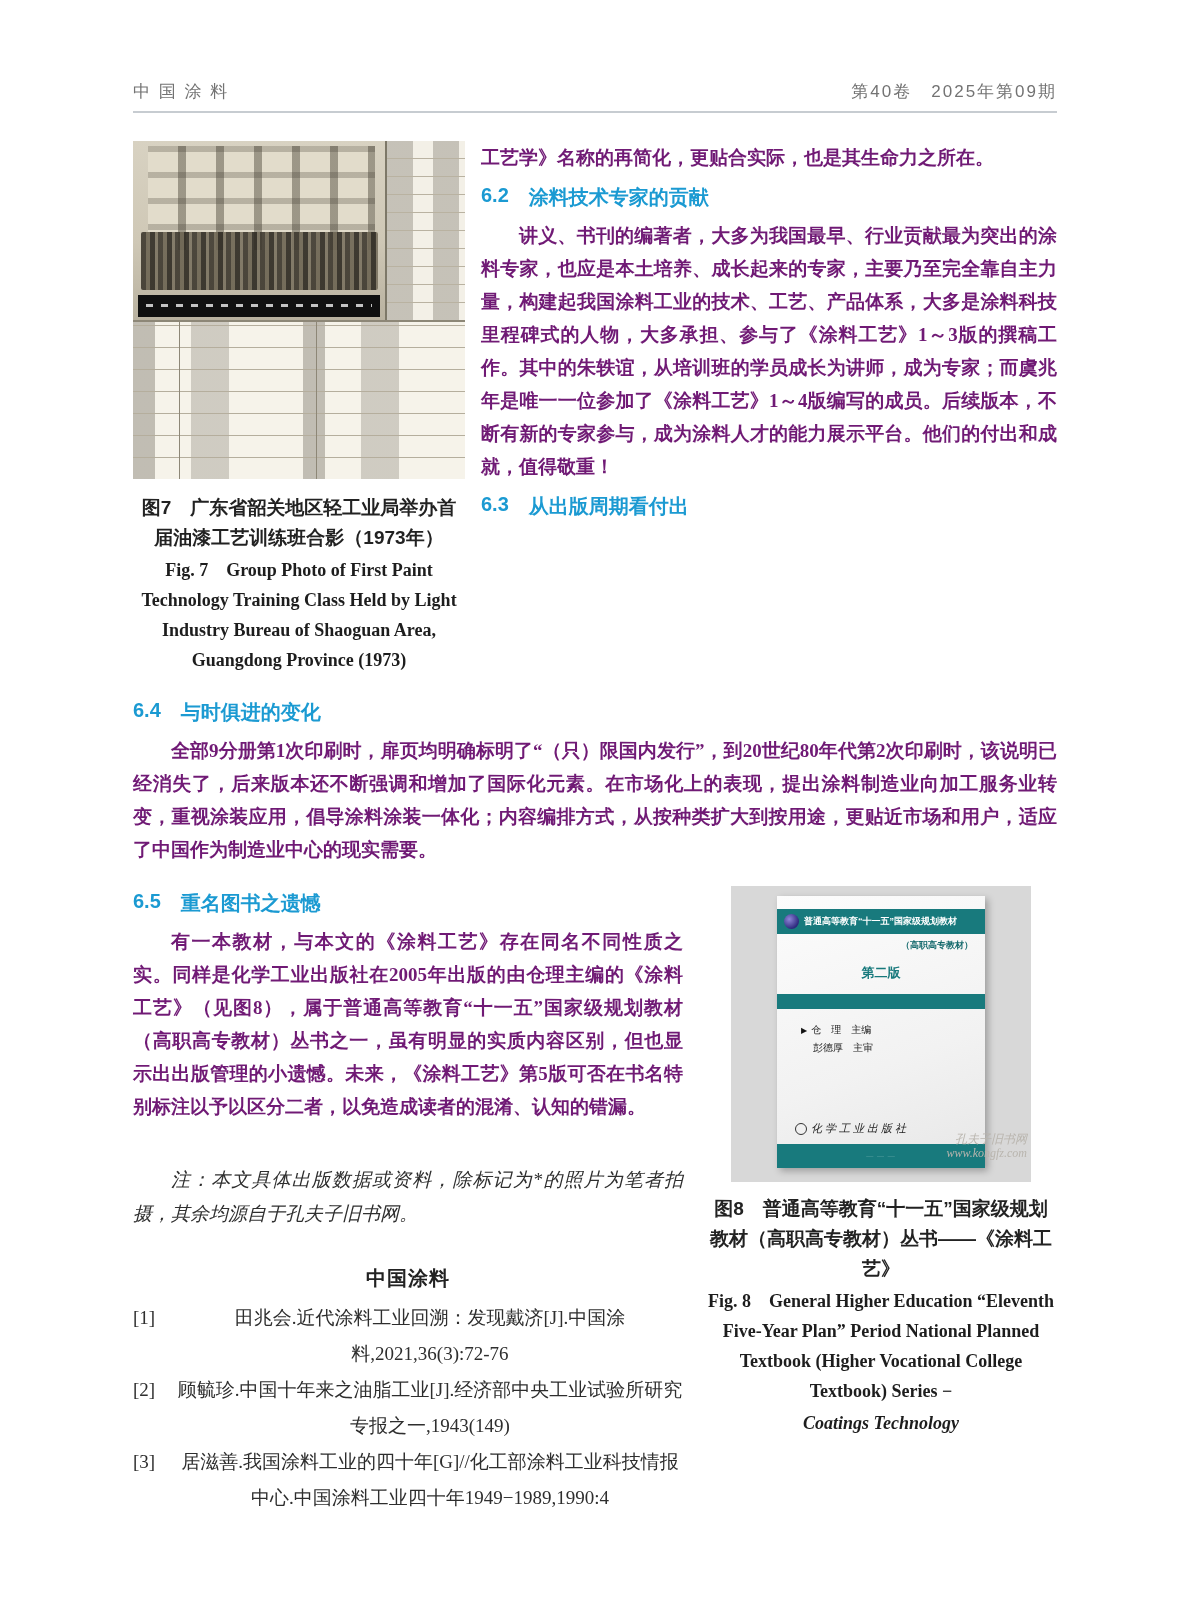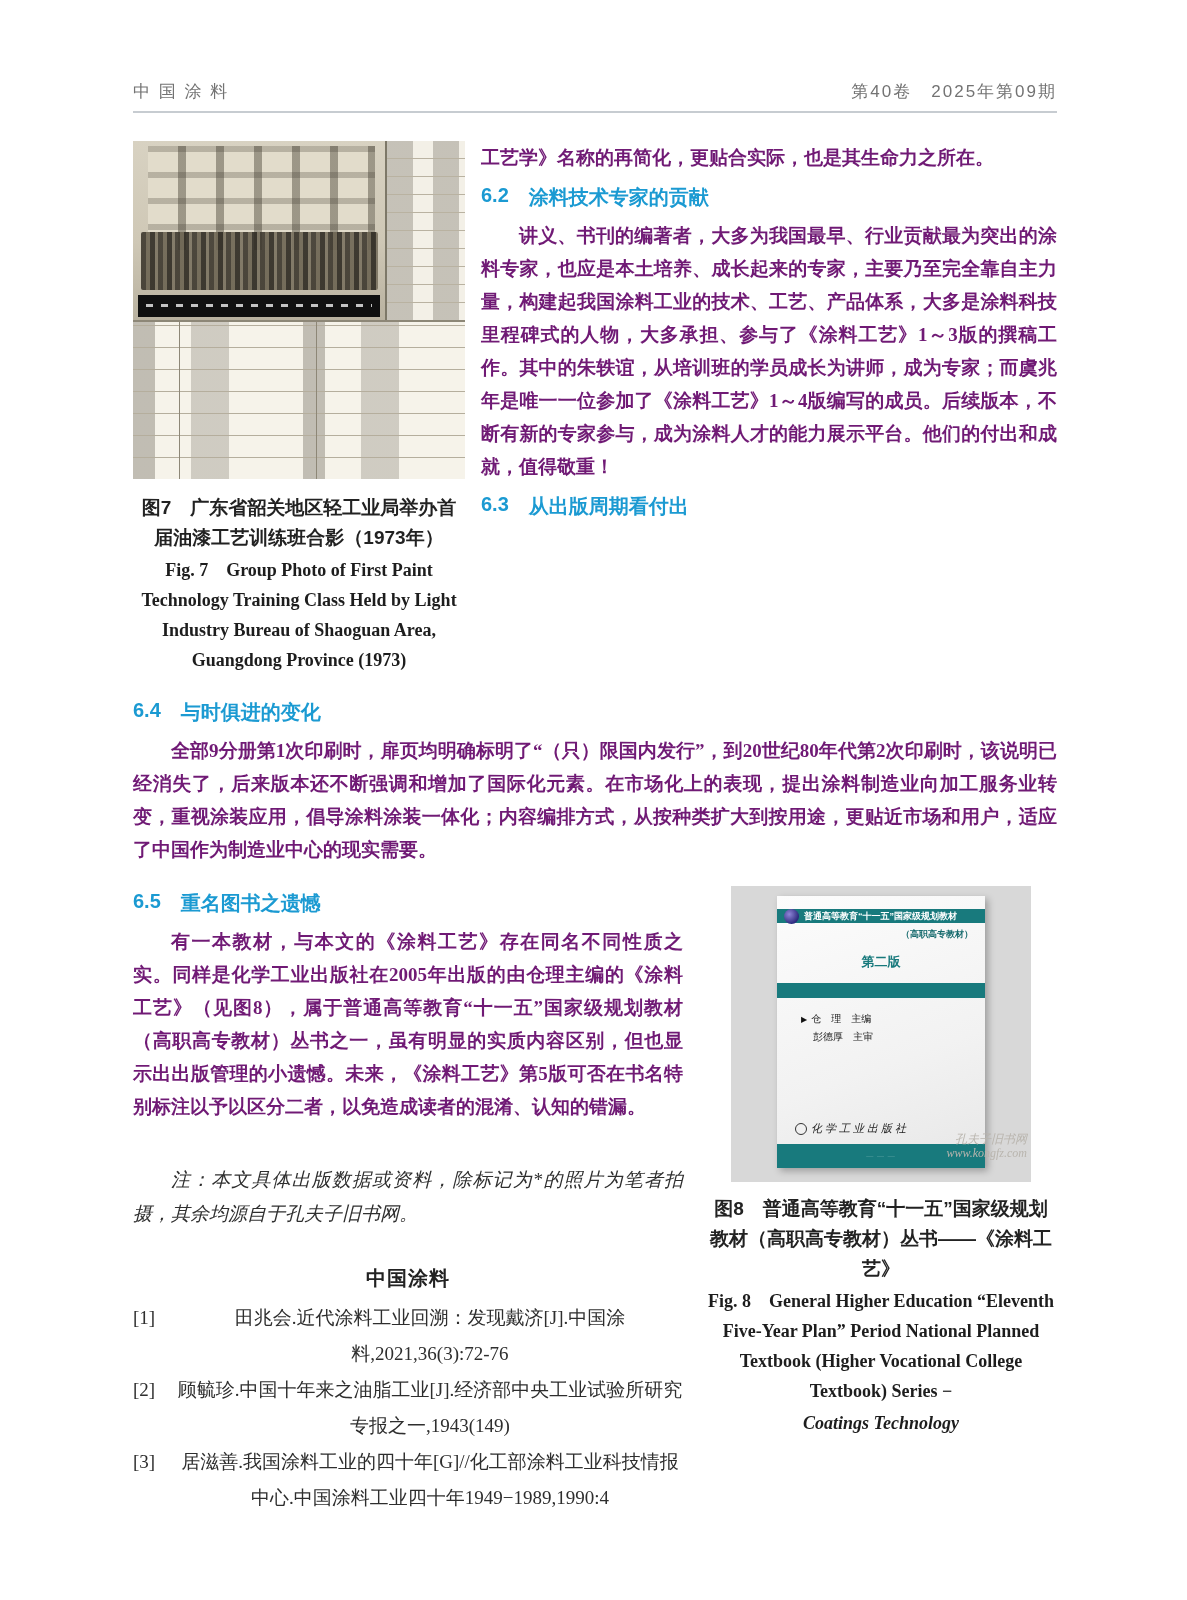--- a/index.html
+++ b/index.html
@@ -125,21 +125,21 @@
     background:#d8d8d8; position:relative;
     display:flex; justify-content:center;
   }
   .f8-book {
     width:208px; height:272px; margin-top:10px;
     background:linear-gradient(160deg,#fcfcfc 0%, #f2f2f2 60%, #e7e7e7 100%);
     box-shadow:3px 3px 7px rgba(0,0,0,.28);
     position:relative;
   }
   .f8-band {
-    margin-top:13px; height:14px; background:#187a7d;
+    margin-top:13px; height:25px; background:#187a7d;
     display:flex; align-items:center; gap:5px; padding:0 7px;
   }
   .f8-band-logo {
     width:15px; height:15px; border-radius:50%; flex:none;
     background:radial-gradient(circle at 35% 35%, #8f86d8, #2d2a7e 70%);
   }
   .f8-band-txt { color:#ffffff; font-size:9px; font-weight:bold; white-space:nowrap;
     font-family:"Liberation Sans", sans-serif; }
   .f8-sub { text-align:right; padding:5px 12px 0 0; color:#156a6d; font-size:9px; font-weight:bold; }
   .f8-title {

